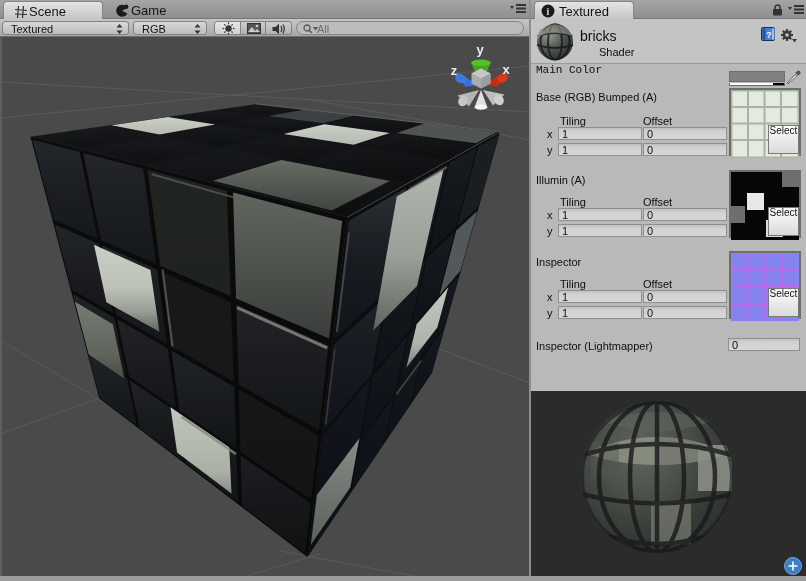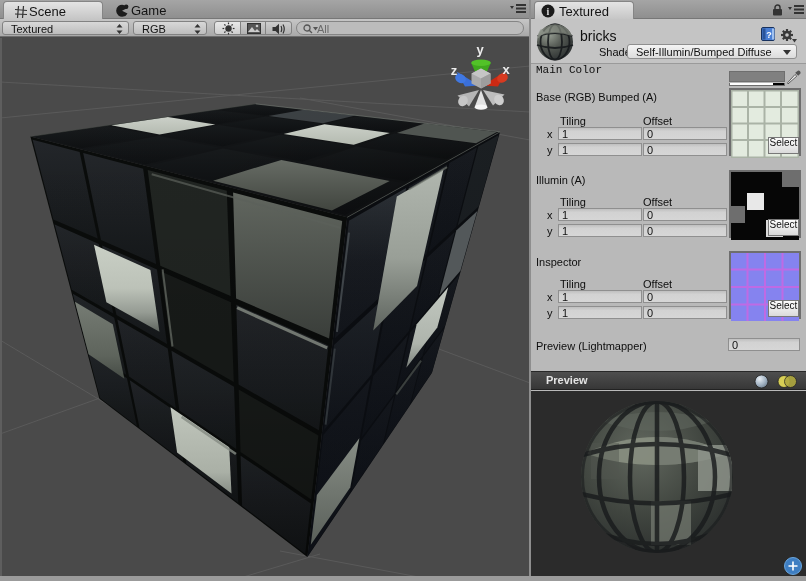--- a/index.html
+++ b/index.html
@@ -14,21 +14,21 @@
 #toolbar { position:absolute; left:0; top:19px; width:530px; height:18px; background:linear-gradient(#c6c6c6,#a9a9a9); border-bottom:1px solid #6e6e6e; }
 .ddbtn { position:absolute; top:2px; height:14px; background:linear-gradient(#d8d8d8,#bdbdbd); border:1px solid #828282; border-radius:3px; font-size:11px; color:#111; }
 .tgl { position:absolute; top:2px; height:14px; background:linear-gradient(#cdcdcd,#b2b2b2); border:1px solid #828282; }
 #searchbox { position:absolute; left:296px; top:2px; width:228px; height:14px; border:1px solid #858585; border-radius:8px; background:#bcbcbc; font-size:11px; color:#6a6a6a; }
 #sceneview { position:absolute; left:0; top:38px; width:530px; height:543px; background:#4a4a4a; overflow:hidden; }
 #inspector { position:absolute; left:529px; top:0; width:277px; height:581px; background:#b9b9b9; border-left:2px solid #8e8e8e; }
 #ihead { position:absolute; left:0; top:19px; width:276px; height:45px; background:#c4c4c4; border-bottom:1px solid #9a9a9a;text-align:right; }
 .lbl { position:absolute; font-size:11px; color:#0e0e0e; white-space:nowrap; }
 .fld { position:absolute; height:13px; background:linear-gradient(#bfbfbf,#d2d2d2 30%, #d6d6d6); border:1px solid #8f8f8f; font-size:11px; color:#111; padding-left:3px; line-height:12px; }
 .thumb { position:absolute; left:198px; width:72px; border:2px solid #6e6e6e; }
-.selbtn { position:absolute; right:0px; bottom:0px; width:31px; height:17px; background:linear-gradient(#fdfdfd,#dadada); border:1px solid #787878; font-size:10px; line-height:10px; text-align:center; color:#111; }
+.selbtn { position:absolute; right:0px; bottom:0px; width:31px; height:29px; background:linear-gradient(#fdfdfd,#dadada); border:1px solid #787878; font-size:10px; line-height:10px; text-align:center; color:#111; }
 #prevbar { position:absolute; left:0; top:371px; width:276px; height:19px; background:linear-gradient(#4e4e4e,#373737); border-top:1px solid #282828; border-bottom:1px solid #222; color:#e4e4e4; font-size:11px; font-weight:bold; }
 #prevarea { position:absolute; left:0; top:391px; width:276px; height:190px; background:#2b2b2b; }
 </style></head><body>
 
 <div id="scenepane" class="pane">
  <div id="sceneview">
   <svg width="530" height="543" viewBox="0 38 530 543" style="position:absolute;left:0;top:0">
    <defs>
     <linearGradient id="gdark" x1="0" y1="0" x2="0" y2="1">
             <stop offset="0" stop-color="#181b1d"></stop>
@@ -328,26 +328,20 @@
 <g stroke="#14171a" stroke-width="1.8" fill="none" opacity="0.85">
 <ellipse cx="19" cy="19" rx="7" ry="17.7"></ellipse>
           <ellipse cx="19" cy="19" rx="14.5" ry="17.7"></ellipse>
 <path d="M1.5 13 Q19 7 36.5 13 M1 22 Q19 28 37 22"></path>
         </g>
 <path d="M19 1.3 A17.7 17.7 0 0 0 2.5 13 Q10 10 19 10 Q28 10 36 13 A 17.7 17.7 0 0 0 19 1.3" fill="#848a80" opacity="0.7"></path>
         <path d="M5 6 Q1.5 10 1.5 16 Q5 12 9 10 Z" fill="#8f958b" opacity="0.8"></path>
 </svg>
   <span style="position:absolute;left:49px;top:9px;font-size:14px;color:#0e0e0e;">bricks</span>
   <span style="position:absolute;left:68px;top:27px;font-size:11px;color:#0e0e0e;">Shader</span>
-  <div style="position:absolute;left:96px;top:25px;width:170px;height:15px;background:linear-gradient(#f4f4f4,#dcdcdc);border:1px solid #8f8f8f;border-radius:3px;font-size:11px;color:#111;">
-        <span style="position:absolute;left:8px;top:1px">Self-Illumin/Bumped Diffuse</span>
-        <svg width="8" height="5" style="position:absolute;right:5px;top:5px">
-          <path d="M0 0 L8 0 L4 5 Z" fill="#333"></path>
-        </svg>
-      </div>
   <svg width="15" height="15" style="position:absolute;left:230px;top:8px">
         <rect x="0.5" y="0.5" width="13" height="13" rx="1.5" fill="#4a7fd4" stroke="#17315e" stroke-width="1"></rect>
         <rect x="1.5" y="1.5" width="3" height="11" fill="#2a5499"></rect>
         <rect x="11" y="1.5" width="2.5" height="11" fill="#9ec0f0"></rect>
         <text x="8" y="11" font-size="9" font-weight="bold" fill="#fff" text-anchor="middle" font-family="Liberation Sans">?</text>
       </svg>
   <svg width="17" height="15" style="position:absolute;left:249px;top:9px">
         <g fill="#3a3a3a">
           <circle cx="7" cy="7" r="4.2"></circle>
           <g stroke="#3a3a3a" stroke-width="2.2">
@@ -441,40 +435,23 @@
 <rect x="0" y="35" width="15.5" height="15.5"></rect>
             <rect x="17.5" y="35" width="15.5" height="15.5"></rect>
             <rect x="35" y="35" width="15.5" height="15.5"></rect>
             <rect x="52.5" y="35" width="15.5" height="15.5"></rect>
 <rect x="0" y="52.5" width="15.5" height="15.5"></rect>
             <rect x="17.5" y="52.5" width="15.5" height="15.5"></rect>
             <rect x="35" y="52.5" width="15.5" height="15.5"></rect>
             <rect x="52.5" y="52.5" width="15.5" height="15.5"></rect>
 </g>
         </svg><div class="selbtn">Select</div></div>
-  <span class="lbl" style="left:5px;top:340px;">Preview (Lightmapper)</span>
+  <span class="lbl" style="left:5px;top:340px;">Inspector (Lightmapper)</span>
   <div class="fld" style="left:197px;top:338px;width:72px;">0</div>
  </div>
- <div id="prevbar">
-      <span style="position:absolute;left:15px;top:2px">Preview</span>
-      <svg width="17" height="15" style="position:absolute;right:37px;top:2px">
-        <defs>
-          <radialGradient id="pb1" cx="0.35" cy="0.3" r="0.8">
-            <stop offset="0" stop-color="#e8eef4"></stop>
-            <stop offset="0.6" stop-color="#9fb0c0"></stop>
-            <stop offset="1" stop-color="#6a7a8a"></stop>
-          </radialGradient>
-        </defs>
-        <circle cx="8.5" cy="7.5" r="6.5" fill="url(#pb1)" stroke="#222" stroke-width="0.8"></circle>
-      </svg>
-<svg width="24" height="15" style="position:absolute;right:8px;top:2px">
-        <circle cx="9" cy="7.5" r="6" fill="#d8cf55" stroke="#222" stroke-width="0.8"></circle>
-        <circle cx="15.5" cy="7.5" r="6" fill="#b0a93f" stroke="#222" stroke-width="0.8" opacity="0.9"></circle>
-      </svg>
-    </div>
  <div id="prevarea">
       <svg width="276" height="190" style="position:absolute;left:0;top:0">
 <defs>
 <radialGradient id="ps" cx="0.4" cy="0.33" r="0.85">
             <stop offset="0" stop-color="#62685f"></stop>
             <stop offset="0.5" stop-color="#40453f"></stop>
             <stop offset="0.8" stop-color="#2e3230"></stop>
             <stop offset="1" stop-color="#292d2f"></stop>
           </radialGradient>
 <clipPath id="psc">

